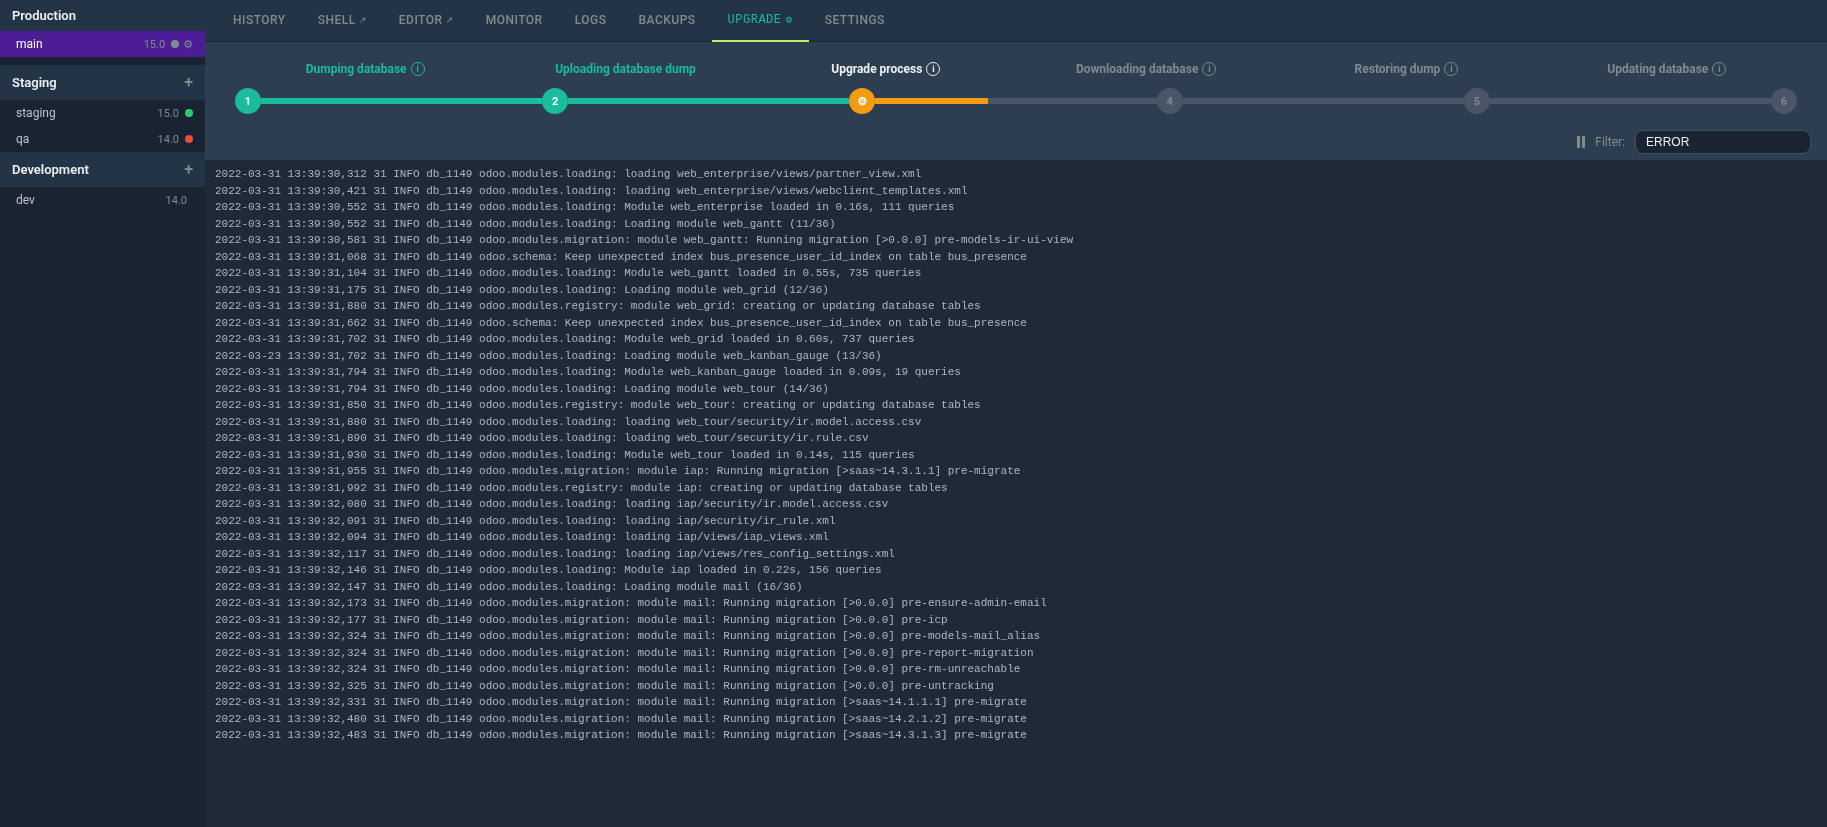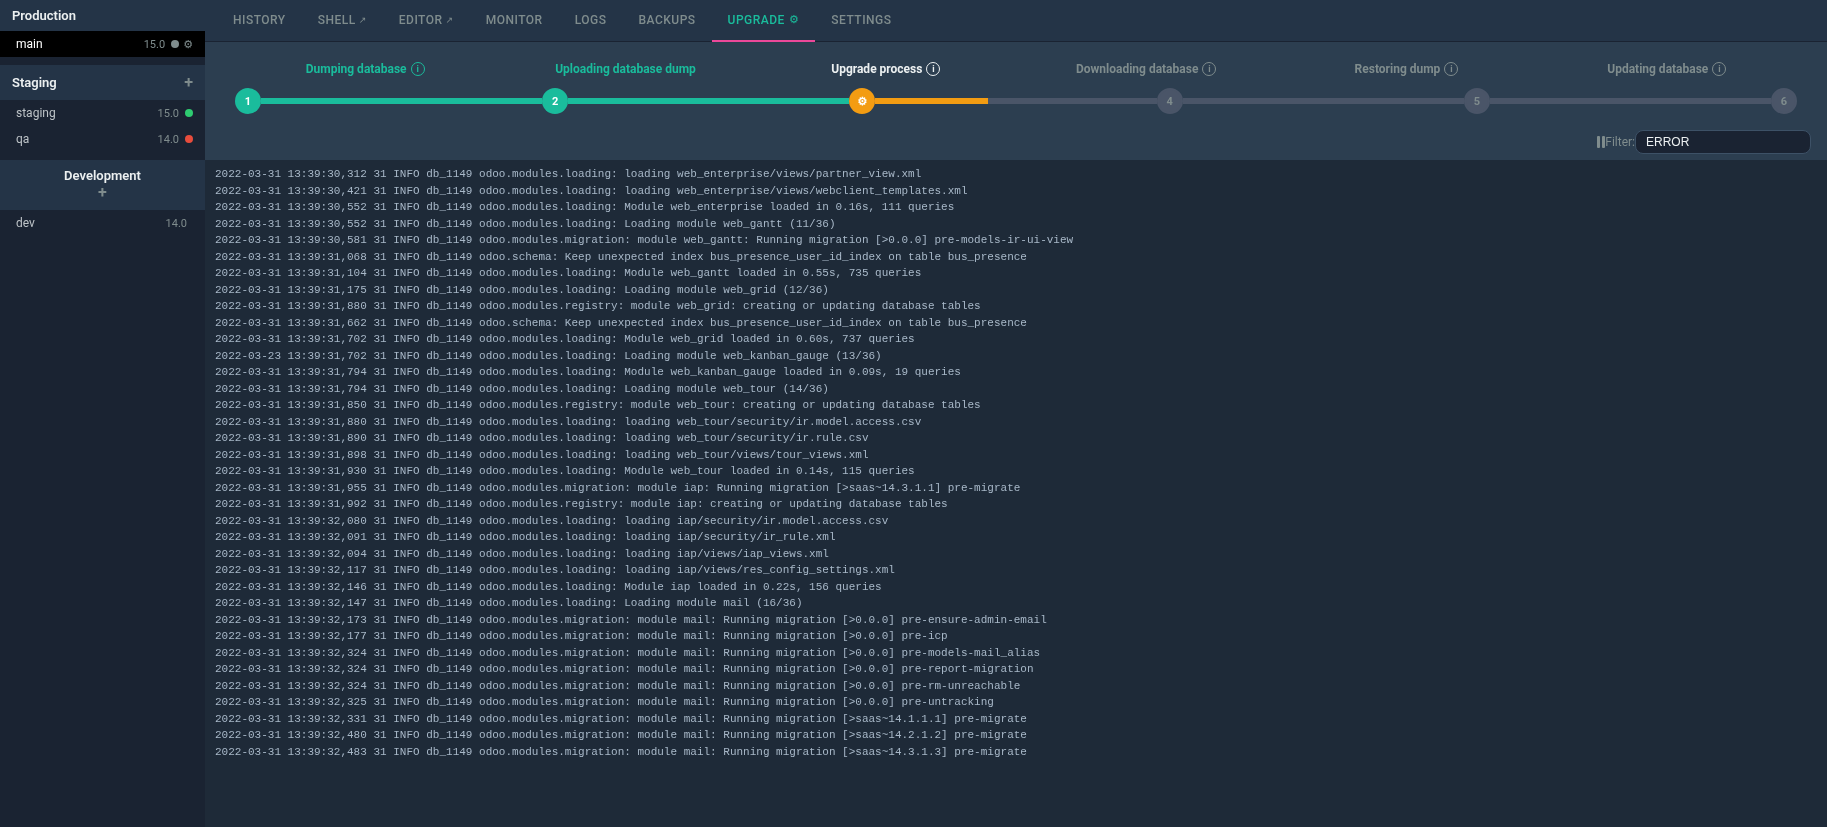--- a/index.html
+++ b/index.html
@@ -33,21 +33,21 @@
     .sidebar-db-item {
       display: flex;
       align-items: center;
       justify-content: space-between;
       padding: 6px 12px 6px 16px;
       font-size: 12px;
       color: #bdc3c7;
       cursor: pointer;
     }
     .sidebar-db-item.active {
-      background: #000000;
+      background: #4c1d95;
       color: #ffffff;
     }
     .sidebar-db-item .db-name { flex: 1; }
     .sidebar-db-item .db-version {
       font-size: 11px;
       color: #7f8c8d;
       margin-right: 6px;
     }
     .dot {
       width: 8px;
@@ -87,21 +87,22 @@
       font-size: 12px;
       font-weight: 500;
       color: #7f8c8d;
       cursor: pointer;
       border-bottom: 2px solid transparent;
       text-transform: uppercase;
       letter-spacing: 0.5px;
     }
     .topnav-tab.active {
       color: #1abc9c;
-      border-bottom: 2px solid #ec4899;
+      border-bottom: 2px solid #bef264;
+      font-family: Liberation Mono, monospace;
     }
     .topnav-tab .ext-icon { font-size: 9px; margin-left: 3px; vertical-align: super; }
     .topnav-tab .gear-sm { font-size: 11px; margin-left: 4px; }
 
     
     .progress-section {
       background: #2c3e50;
       padding: 20px 30px 10px 30px;
       flex-shrink: 0;
     }
@@ -172,20 +173,21 @@
     }
     .log-line { white-space: pre; }
 
     
     .filter-bar {
       display: flex;
       align-items: center;
       justify-content: flex-end;
       padding: 6px 16px;
       background: #2c3e50;
+      gap: 10px;
       flex-shrink: 0;
     }
     .pause-btn {
       display: flex;
       align-items: center;
       gap: 4px;
       cursor: pointer;
       color: #7f8c8d;
     }
     .pause-icon {
@@ -240,21 +242,21 @@
     <span class="db-name">staging</span>
     <span class="db-version">15.0</span>
     <span class="dot green"></span>
   </div>
   <div class="sidebar-db-item">
     <span class="db-name">qa</span>
     <span class="db-version">14.0</span>
     <span class="dot red"></span>
   </div>
 
-  <div class="sidebar-section-header" style="margin-top:8px;flex-direction:column;">
+  <div class="sidebar-section-header" style="margin-top:0;">
     <span>Development</span>
     <span class="plus-btn">+</span>
   </div>
   <div class="sidebar-db-item">
     <span class="db-name">dev</span>
     <span class="db-version">14.0</span>
   </div>
 </div>
 
 <div class="main">
@@ -366,21 +368,20 @@
       <div class="log-line">2022-03-31 13:39:31,175 31 INFO db_1149 odoo.modules.loading: Loading module web_grid (12/36)</div>
       <div class="log-line">2022-03-31 13:39:31,880 31 INFO db_1149 odoo.modules.registry: module web_grid: creating or updating database tables</div>
       <div class="log-line">2022-03-31 13:39:31,662 31 INFO db_1149 odoo.schema: Keep unexpected index bus_presence_user_id_index on table bus_presence</div>
       <div class="log-line">2022-03-31 13:39:31,702 31 INFO db_1149 odoo.modules.loading: Module web_grid loaded in 0.60s, 737 queries</div>
       <div class="log-line">2022-03-23 13:39:31,702 31 INFO db_1149 odoo.modules.loading: Loading module web_kanban_gauge (13/36)</div>
       <div class="log-line">2022-03-31 13:39:31,794 31 INFO db_1149 odoo.modules.loading: Module web_kanban_gauge loaded in 0.09s, 19 queries</div>
       <div class="log-line">2022-03-31 13:39:31,794 31 INFO db_1149 odoo.modules.loading: Loading module web_tour (14/36)</div>
       <div class="log-line">2022-03-31 13:39:31,850 31 INFO db_1149 odoo.modules.registry: module web_tour: creating or updating database tables</div>
       <div class="log-line">2022-03-31 13:39:31,880 31 INFO db_1149 odoo.modules.loading: loading web_tour/security/ir.model.access.csv</div>
       <div class="log-line">2022-03-31 13:39:31,890 31 INFO db_1149 odoo.modules.loading: loading web_tour/security/ir.rule.csv</div>
-      <div class="log-line">2022-03-31 13:39:31,898 31 INFO db_1149 odoo.modules.loading: loading web_tour/views/tour_views.xml</div>
       <div class="log-line">2022-03-31 13:39:31,930 31 INFO db_1149 odoo.modules.loading: Module web_tour loaded in 0.14s, 115 queries</div>
       <div class="log-line">2022-03-31 13:39:31,955 31 INFO db_1149 odoo.modules.migration: module iap: Running migration [&gt;saas~14.3.1.1] pre-migrate</div>
       <div class="log-line">2022-03-31 13:39:31,992 31 INFO db_1149 odoo.modules.registry: module iap: creating or updating database tables</div>
       <div class="log-line">2022-03-31 13:39:32,080 31 INFO db_1149 odoo.modules.loading: loading iap/security/ir.model.access.csv</div>
       <div class="log-line">2022-03-31 13:39:32,091 31 INFO db_1149 odoo.modules.loading: loading iap/security/ir_rule.xml</div>
       <div class="log-line">2022-03-31 13:39:32,094 31 INFO db_1149 odoo.modules.loading: loading iap/views/iap_views.xml</div>
       <div class="log-line">2022-03-31 13:39:32,117 31 INFO db_1149 odoo.modules.loading: loading iap/views/res_config_settings.xml</div>
       <div class="log-line">2022-03-31 13:39:32,146 31 INFO db_1149 odoo.modules.loading: Module iap loaded in 0.22s, 156 queries</div>
       <div class="log-line">2022-03-31 13:39:32,147 31 INFO db_1149 odoo.modules.loading: Loading module mail (16/36)</div>
       <div class="log-line">2022-03-31 13:39:32,173 31 INFO db_1149 odoo.modules.migration: module mail: Running migration [&gt;0.0.0] pre-ensure-admin-email</div>

